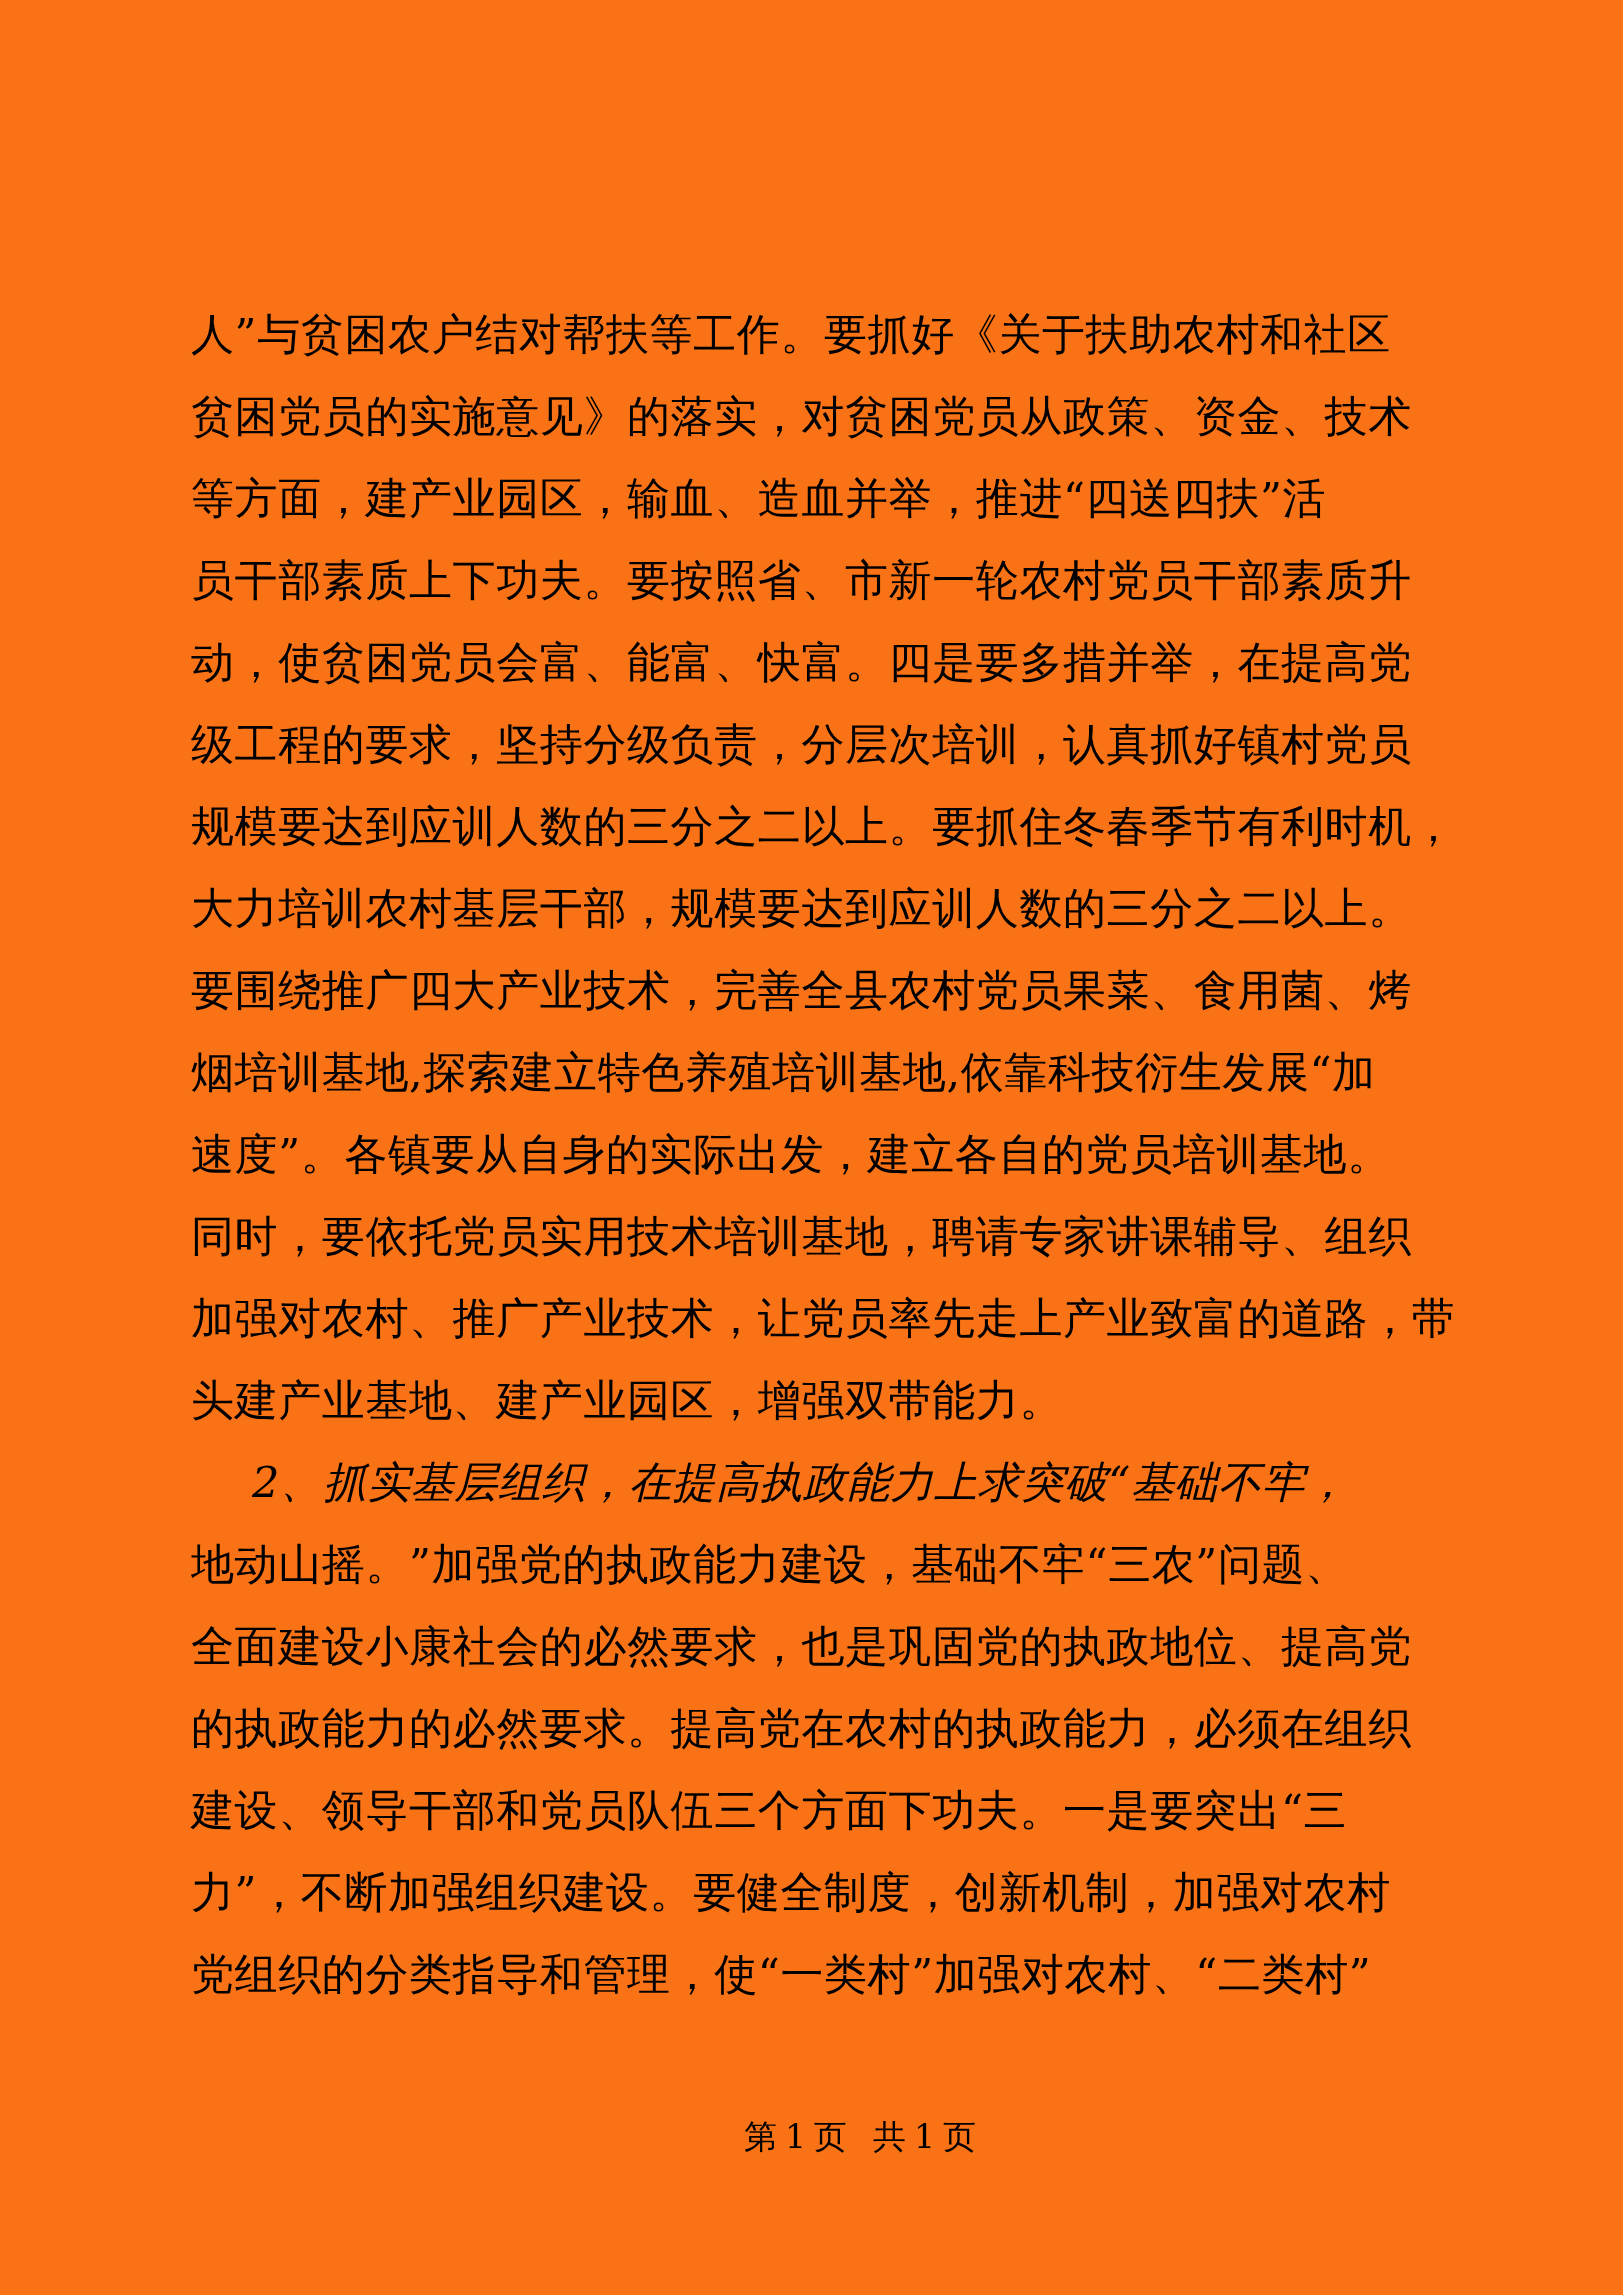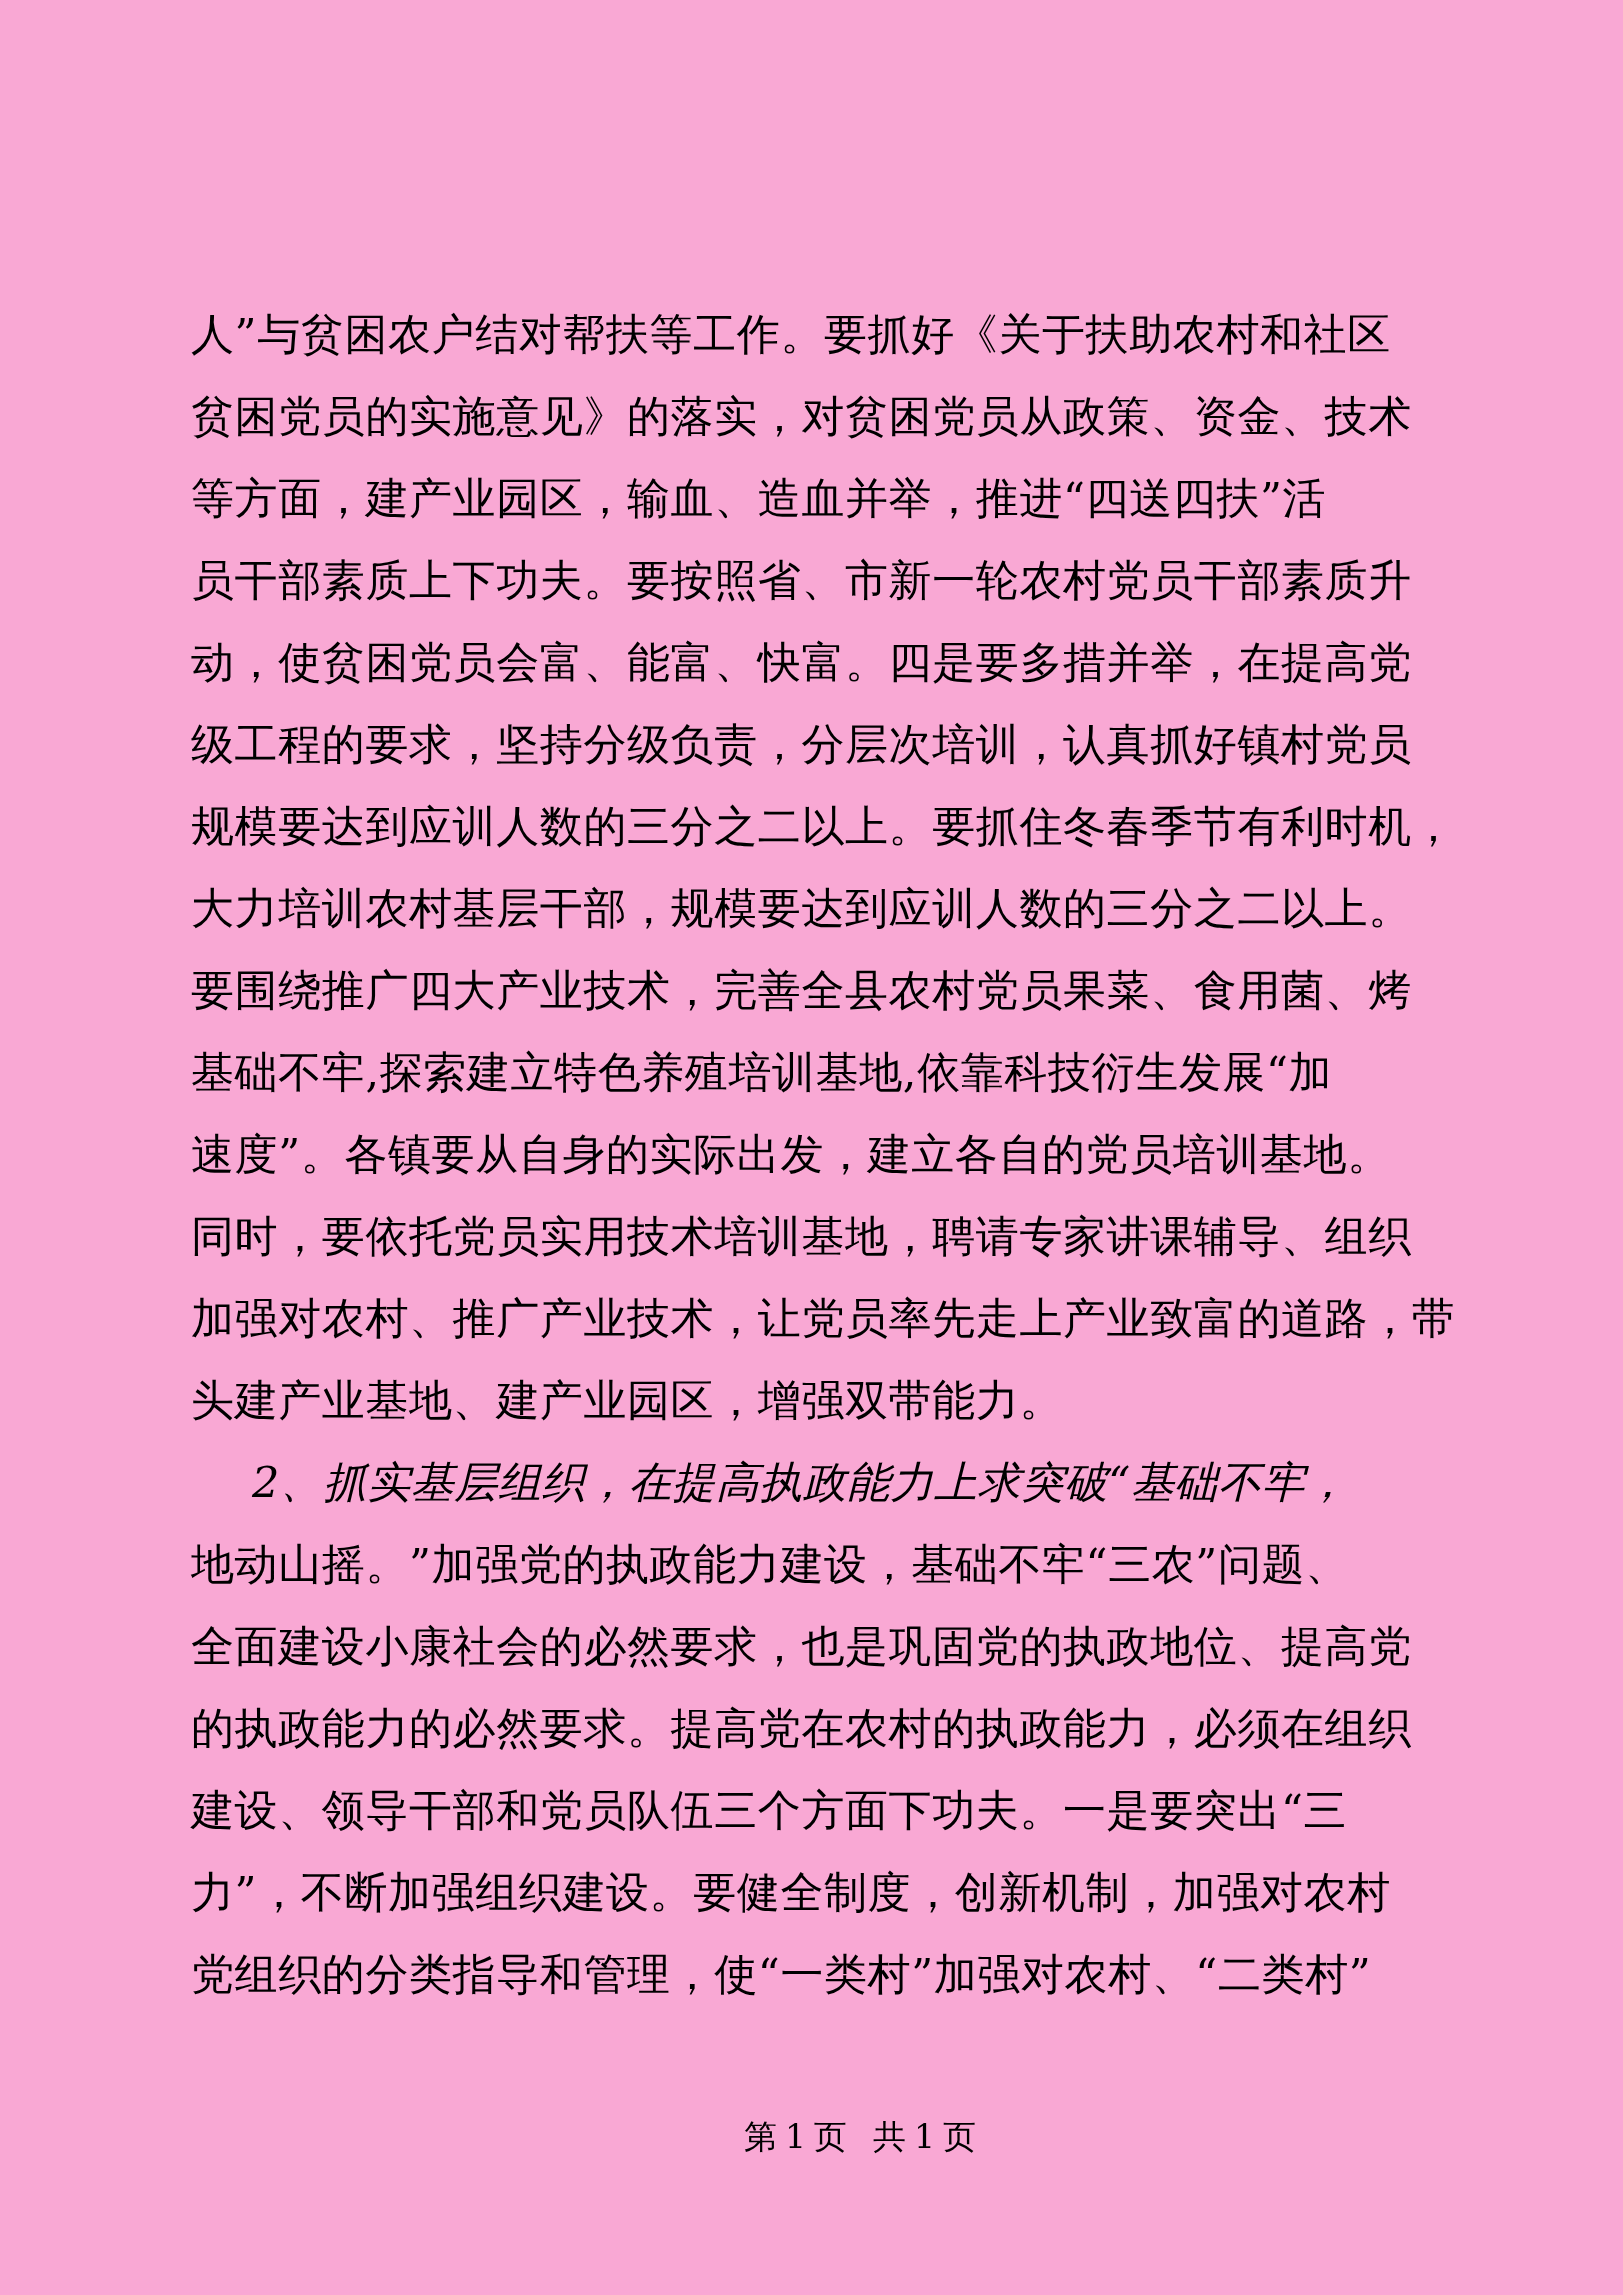--- a/index.html
+++ b/index.html
@@ -11,21 +11,21 @@
     height: 2295px;
     background: #ffffff;
     position: relative;
     overflow: hidden;
     font-family: "DejaVu Serif", "Liberation Serif", serif;
     color: #000000;
   }
   .page {
     position: absolute;
     inset: 0;
-    background: #f9a8d4;
+    background: #f97316;
   }
   .text-block {
     position: absolute;
     left: 191px;
     top: 293px;
     width: 1223px;
   }
   .line {
     height: 82px;
     line-height: 82px;
@@ -57,21 +57,21 @@
   <div class="text-block">
     <div class="line">人”与贫困农户结对帮扶等工作。要抓好《关于扶助农村和社区</div>
     <div class="line">贫困党员的实施意见》的落实，对贫困党员从政策、资金、技术</div>
     <div class="line">等方面，建产业园区，输血、造血并举，推进“四送四扶”活</div>
     <div class="line">员干部素质上下功夫。要按照省、市新一轮农村党员干部素质升</div>
     <div class="line">动，使贫困党员会富、能富、快富。四是要多措并举，在提高党</div>
     <div class="line">级工程的要求，坚持分级负责，分层次培训，认真抓好镇村党员</div>
     <div class="line">规模要达到应训人数的三分之二以上。要抓住冬春季节有利时机，</div>
     <div class="line">大力培训农村基层干部，规模要达到应训人数的三分之二以上。</div>
     <div class="line">要围绕推广四大产业技术，完善全县农村党员果菜、食用菌、烤</div>
-    <div class="line">基础不牢,探索建立特色养殖培训基地,依靠科技衍生发展“加</div>
+    <div class="line">烟培训基地,探索建立特色养殖培训基地,依靠科技衍生发展“加</div>
     <div class="line">速度”。各镇要从自身的实际出发，建立各自的党员培训基地。</div>
     <div class="line">同时，要依托党员实用技术培训基地，聘请专家讲课辅导、组织</div>
     <div class="line">加强对农村、推广产业技术，让党员率先走上产业致富的道路，带</div>
     <div class="line">头建产业基地、建产业园区，增强双带能力。</div>
     <div class="line indent">2、抓实基层组织，在提高执政能力上求突破“基础不牢，</div>
     <div class="line">地动山摇。”加强党的执政能力建设，基础不牢“三农”问题、</div>
     <div class="line">全面建设小康社会的必然要求，也是巩固党的执政地位、提高党</div>
     <div class="line">的执政能力的必然要求。提高党在农村的执政能力，必须在组织</div>
     <div class="line">建设、领导干部和党员队伍三个方面下功夫。一是要突出“三</div>
     <div class="line">力”，不断加强组织建设。要健全制度，创新机制，加强对农村</div>

